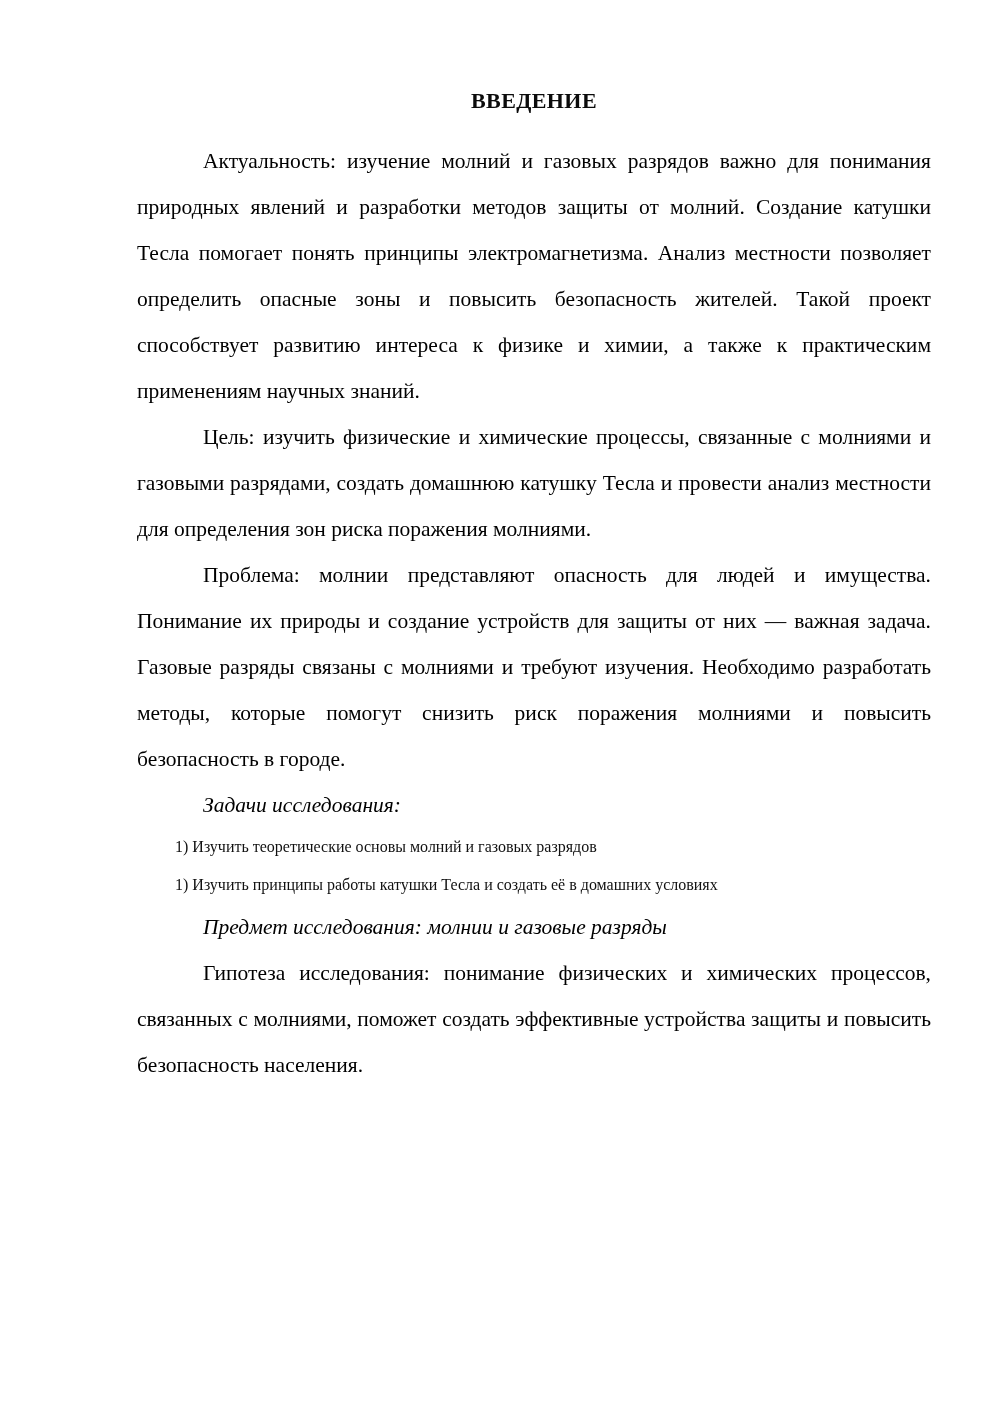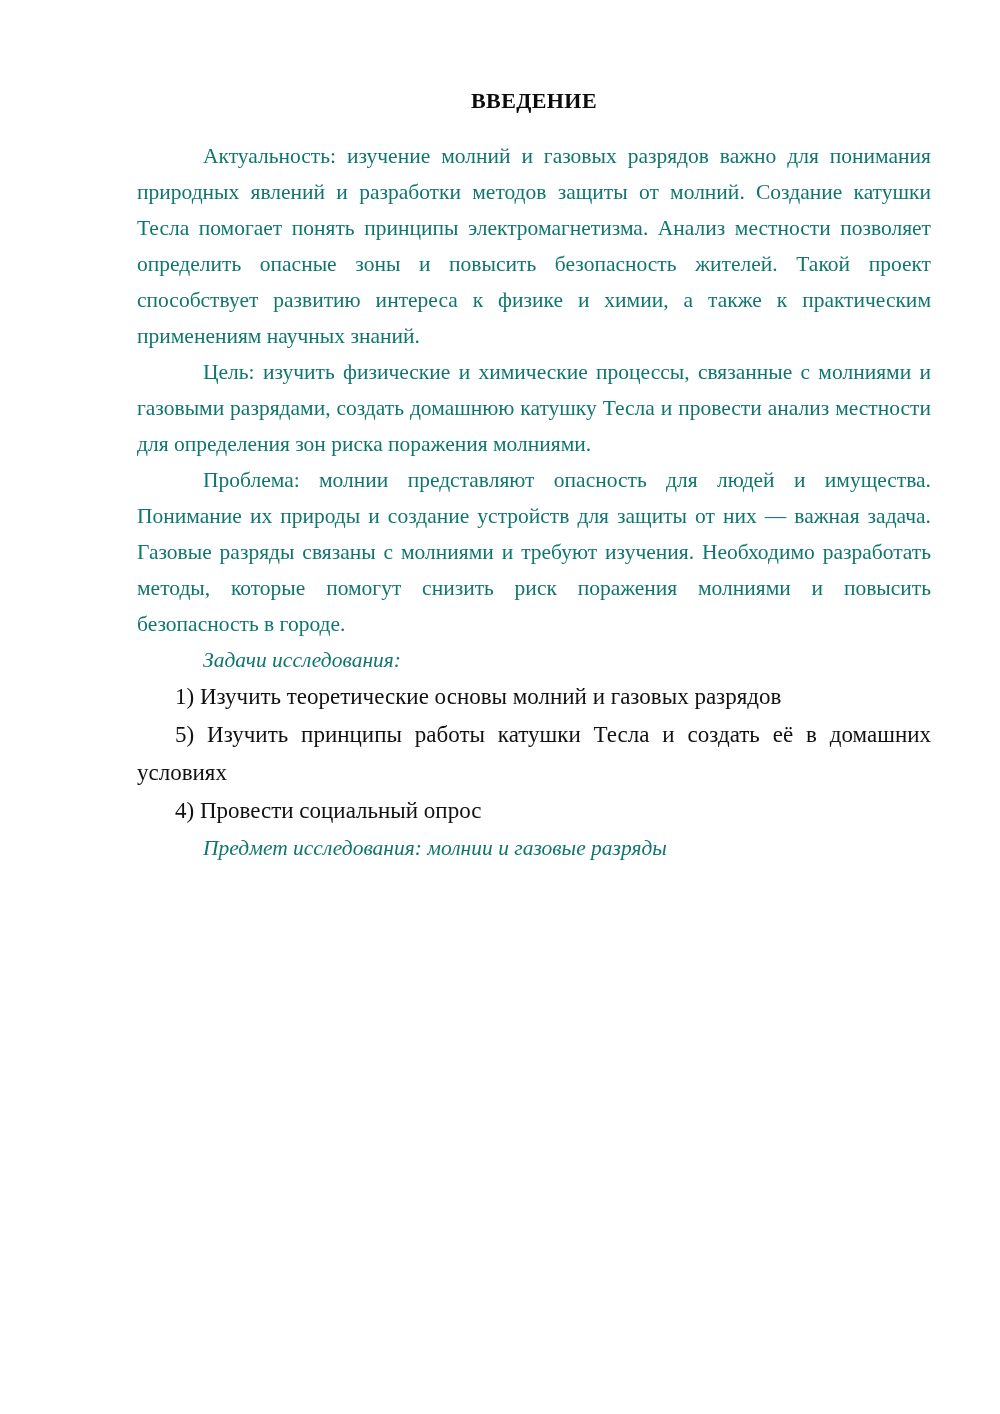--- a/index.html
+++ b/index.html
@@ -29,34 +29,34 @@
     font-size: 22px;
     font-weight: bold;
     text-align: center;
     letter-spacing: 0.4px;
     line-height: 1.35;
     margin: 0 0 22px 0;
     color: #0b0b0b;
   }
   .para {
     font-size: 21.5px;
-    line-height: 36px;
+    line-height: 46px;
     text-align: justify;
     text-justify: inter-word;
     text-indent: 66px;
     margin: 0 0 0 0;
-    color: #0f766e;
+    color: #000000;
     hyphens: none;
   }
   .para.single {
     text-align: left;
     font-style: italic;
   }
   .list-item {
-    font-size: 23px;
+    font-size: 16px;
     line-height: 38px;
     text-align: justify;
     text-justify: inter-word;
     text-indent: 38px;
     margin: 0;
     color: #111111;
   }
   .list-item.short {
     text-align: left;
   }
@@ -84,27 +84,27 @@
     <p class="para">Актуальность: изучение молний и газовых разрядов важно для понимания природных явлений и разработки методов защиты от молний. Создание катушки Тесла помогает понять принципы электромагнетизма. Анализ местности позволяет определить опасные зоны и повысить безопасность жителей. Такой проект способствует развитию интереса к физике и химии, а также к практическим применениям научных знаний.</p>
 
     <p class="para">Цель: изучить физические и химические процессы, связанные с молниями и газовыми разрядами, создать домашнюю катушку Тесла и провести анализ местности для определения зон риска поражения молниями.</p>
 
     <p class="para">Проблема: молнии представляют опасность для людей и имущества. Понимание их природы и создание устройств для защиты от них — важная задача. Газовые разряды связаны с молниями и требуют изучения. Необходимо разработать методы, которые помогут снизить риск поражения молниями и повысить безопасность в городе.</p>
 
     <p class="para single">Задачи исследования:</p>
 
     <p class="list-item short">1) Изучить теоретические основы молний и газовых разрядов</p>
 
-    <p class="list-item">5) Изучить принципы работы катушки Тесла и создать её в домашних условиях</p>
+    <p class="list-item">1) Изучить принципы работы катушки Тесла и создать её в домашних условиях</p>
 
 
-    <p class="list-item short">4) Провести социальный опрос</p>
 
 
 
     <p class="para single">Предмет исследования: молнии и газовые разряды</p>
 
+    <p class="para">Гипотеза исследования: понимание физических и химических процессов, связанных с молниями, поможет создать эффективные устройства защиты и повысить безопасность населения.</p>
 
   </div>
 
   <div class="page-number">3</div>
 
 </div>
 
 </body></html>

